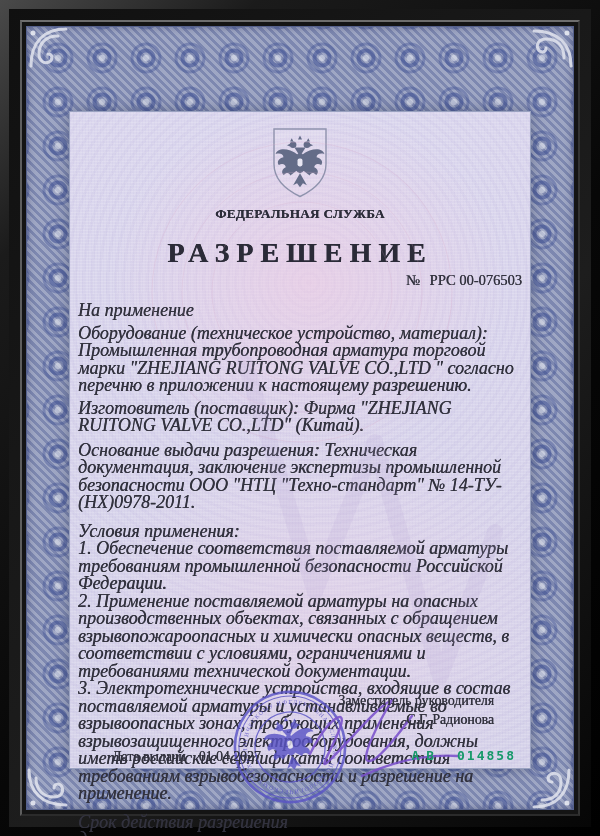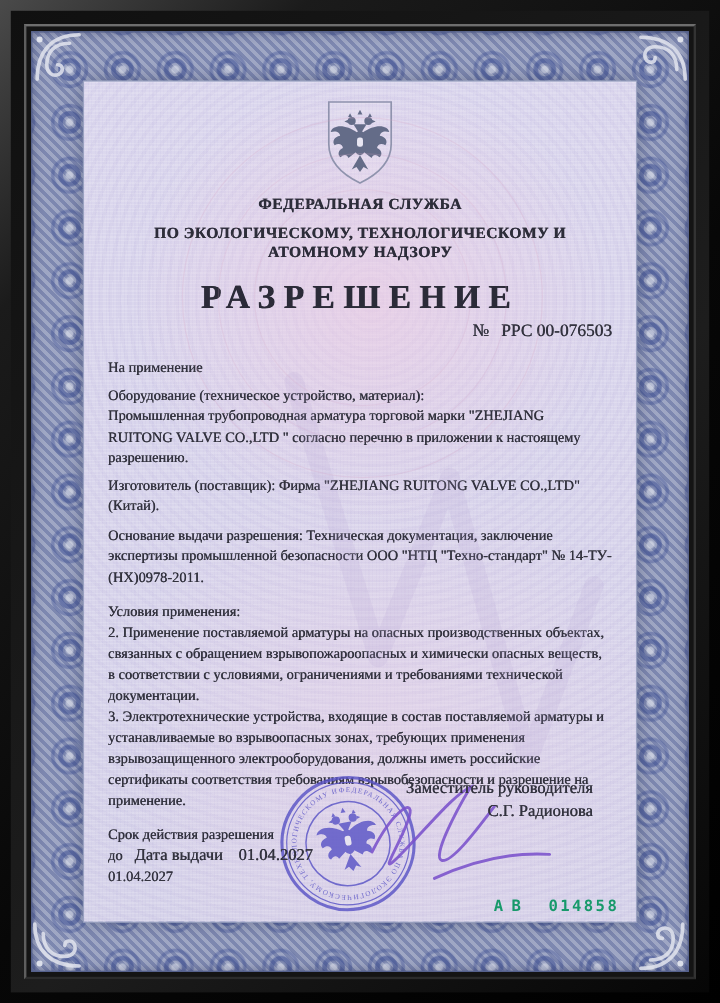--- a/index.html
+++ b/index.html
@@ -25,45 +25,45 @@
     background-size:44px 44px,44px 44px,auto;
     background-position:10px 10px,10px 10px,0 0;
     box-shadow:inset 0 0 0 1px #55618c, inset 0 0 10px rgba(20,25,60,.45);}
   .flourish{position:absolute;width:46px;height:46px;opacity:.95;}
   .flourish.tl{left:24px;top:24px;}
   .flourish.tr{right:24px;top:24px;transform:rotate(90deg);}
   .flourish.br{right:24px;bottom:24px;transform:rotate(180deg);}
   .flourish.bl{left:24px;bottom:24px;transform:rotate(270deg);}
 
   
-  .doc{position:absolute;inset:68px 70px;box-sizing:border-box;padding:0 20px;
+  .doc{position:absolute;inset:68px 70px;box-sizing:border-box;padding:0 8px;
     color:var(--ink,#32323e);
     background:
       radial-gradient(ellipse 62% 38% at 52% 26%, rgba(242,203,226,.55), rgba(242,203,226,0) 70%),
       radial-gradient(ellipse 70% 45% at 55% 78%, rgba(240,210,230,.38), rgba(240,210,230,0) 72%),
       repeating-radial-gradient(circle at 52% 26%, rgba(150,135,200,.06) 0 3px, rgba(150,135,200,0) 3px 8px),
       repeating-linear-gradient(0deg, rgba(255,255,255,.14) 0 1px, rgba(255,255,255,0) 1px 3px),
       repeating-linear-gradient(90deg, rgba(158,148,212,.07) 0 1px, rgba(158,148,212,0) 1px 3px),
       linear-gradient(#dcd8ee,#d7d4ea);
-    box-shadow:0 0 0 1px #9aa2c0, 0 0 14px rgba(10,15,40,.35);}
+    box-shadow:0 0 0 1px #9aa2c0, 0 0 14px rgba(10,15,40,.35);margin-top:44px;}
   .wm{position:absolute;inset:0;pointer-events:none;}
 
   
   .coa{display:block;margin:16px auto 0;}
   .agency{margin-top:8px;text-align:center;font-weight:bold;font-size:13px;
     line-height:16px;letter-spacing:.4px;color:#2d2d3a;
     text-shadow:.3px 0 0 currentColor;}
   .title{margin-top:15px;text-align:center;font-weight:bold;font-size:28px;
     letter-spacing:7px;color:#2b2b38;text-shadow:.4px 0 0 currentColor;}
   .numrow{margin-top:3px;text-align:right;font-size:14.5px;color:#33333f;
     text-shadow:.3px 0 0 currentColor;}
   .numrow .gap{display:inline-block;width:10px;}
 
   
-  .b{font-size:12px;line-height:17.5px;text-shadow:.3px 0 0 currentColor;}
+  .b{font-size:18px;line-height:17.5px;text-shadow:.3px 0 0 currentColor;font-style:italic;}
   .purpose{margin-top:13px;}
   .equip-label{margin-top:5px;}
   .okp{margin-top:7px;}
   .manu{margin-top:5px;}
   .basis{margin-top:7px;}
   .cond-label{margin-top:11px;}
   .validity{margin-top:11px;display:flex;flex-direction:column;}
   .validity .vlabel{width:218px;}
   .validity .vprefix{margin-right:3px;}
 
@@ -146,39 +146,39 @@
           <ellipse cx="30" cy="33" rx="6.2" ry="11"></ellipse>
           <path d="M30,44 l-7.5,13 4.3,-2.2 3.2,4.4 3.2,-4.4 4.3,2.2 Z"></path>
           <rect x="27.3" y="28" width="5.4" height="8.5" rx="2.2" fill="#e8e6f2"></rect>
         </g>
       </defs>
       <path d="M4,1 H56 V36 Q56,56 30,68.5 Q4,56 4,36 Z" fill="rgba(255,255,255,.10)" stroke="#8f93ad" stroke-width="1.4"></path>
       <use href="#eagle-shape" fill="#646c88" transform="translate(0,2) scale(0.92)" transform-origin="30 35"></use>
     </svg>
 
     <div class="agency">ФЕДЕРАЛЬНАЯ СЛУЖБА</div>
-    <div class="agency">ПО ЭКОЛОГИЧЕСКОМУ, ТЕХНОЛОГИЧЕСКОМУ И АТОМНОМУ НАДЗОРУ</div>
 
     <div class="title">РАЗРЕШЕНИЕ</div>
 
     <div class="numrow">
       <span>№</span><span class="gap"></span><span>РРС 00-076503</span>
     </div>
 
     <div class="b purpose">На применение</div>
 
     <div class="b equip-label">Оборудование (техническое устройство, материал):</div>
     <div class="b">Промышленная трубопроводная арматура торговой марки "ZHEJIANG RUITONG VALVE CO.,LTD " согласно перечню в приложении к настоящему разрешению.</div>
 
 
     <div class="b manu">Изготовитель (поставщик): Фирма  "ZHEJIANG RUITONG VALVE CO.,LTD" (Китай).</div>
 
     <div class="b basis">Основание выдачи разрешения: Техническая документация, заключение экспертизы промышленной безопасности ООО "НТЦ "Техно-стандарт" № 14-ТУ-(НХ)0978-2011.</div>
 
     <div class="b cond-label">Условия применения:</div>
+    <div class="b">1. Обеспечение соответствия поставляемой арматуры требованиям промышленной безопасности Российской Федерации.</div>
     <div class="b">2. Применение поставляемой арматуры на опасных производственных объектах, связанных с обращением взрывопожароопасных и химически опасных веществ, в соответствии с условиями, ограничениями и требованиями технической документации.</div>
     <div class="b">3. Электротехнические устройства, входящие в состав поставляемой арматуры и устанавливаемые во взрывоопасных зонах, требующих применения взрывозащищенного электрооборудования, должны иметь российские сертификаты соответствия требованиям взрывобезопасности и разрешение на применение.</div>
 
     <div class="b validity">
       <span class="vlabel">Срок действия разрешения</span>
       <span class="vprefix">до</span>
       <span>01.04.2027</span>
     </div>
 
     <svg class="seal" width="124" height="124" viewBox="0 0 124 124">

